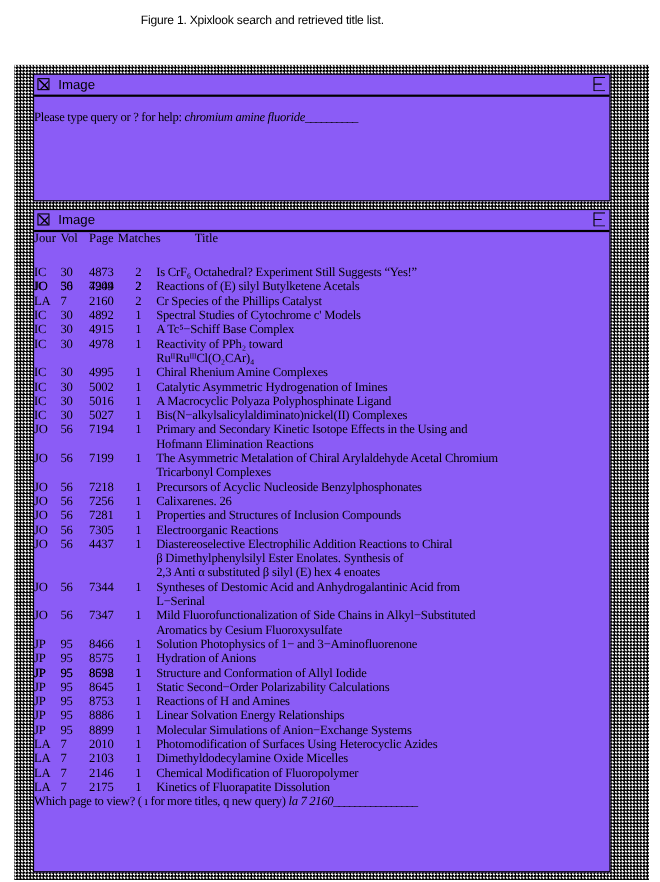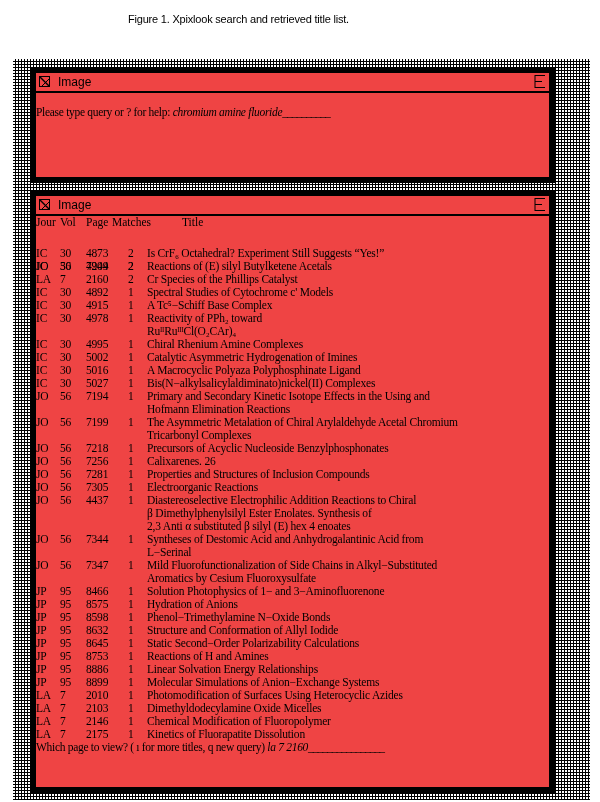--- a/index.html
+++ b/index.html
@@ -5,21 +5,21 @@
     html, body { margin:0; padding:0; background:#fff; }
     body { width:600px; height:802px; position:relative; overflow:hidden; font-family:"Liberation Serif", serif; color:#000; }
     .caption { position:absolute; left:128px; top:13px; font-family:"Liberation Sans", sans-serif; font-size:11px; letter-spacing:-0.2px; }
     .desktop {
       position:absolute; left:13px; top:59px; width:577px; height:741px;
       background-color:#000;
       background-image:
         radial-gradient(circle at 1px 1px, #fff 0.9px, transparent 1px);
       background-size:3px 3px;
     }
-    .win { position:absolute; background:#ef4444; border:6px solid #000000; box-sizing:border-box; }
+    .win { position:absolute; background:#8b5cf6; border:1px solid #000000; box-sizing:border-box; }
     .win1 { left:30px; top:67px; width:525px; height:116px; }
     .win2 { left:30px; top:190px; width:525px; height:603px; }
     .titlebar { position:relative; height:18px; border-bottom:2px solid #000; font-family:"Liberation Sans", sans-serif; font-size:12px; }
     .close-box { position:absolute; left:3px; top:3px; width:11px; height:11px; border:1px solid #000; box-sizing:border-box; overflow:hidden; }
     .close-box svg { display:block; }
     .win-title { position:absolute; left:22px; top:2px; }
     .menu-box { position:absolute; right:3px; top:2px; width:12px; height:13px; }
     .query-line { position:absolute; left:0; top:33px; font-size:11.5px; white-space:nowrap; letter-spacing:-0.3px; }
     .query-value { font-style:italic; }
     .underscores { letter-spacing:-1px; }
@@ -251,21 +251,20 @@
         <span class="c-vol">95</span>
         <span class="c-page">8575</span>
         <span class="c-match">1</span>
         <span class="c-title">Hydration of Anions</span>
       </div>
       <div class="row">
         <span class="c-jour">JP</span>
         <span class="c-vol">95</span>
         <span class="c-page">8598</span>
         <span class="c-match">1</span>
-        <span class="c-title">Phenol−Trimethylamine N−Oxide Bonds</span>
       </div>
       <div class="row">
         <span class="c-jour">JP</span>
         <span class="c-vol">95</span>
         <span class="c-page">8632</span>
         <span class="c-match">1</span>
         <span class="c-title">Structure and Conformation of Allyl Iodide</span>
       </div>
       <div class="row">
         <span class="c-jour">JP</span>

